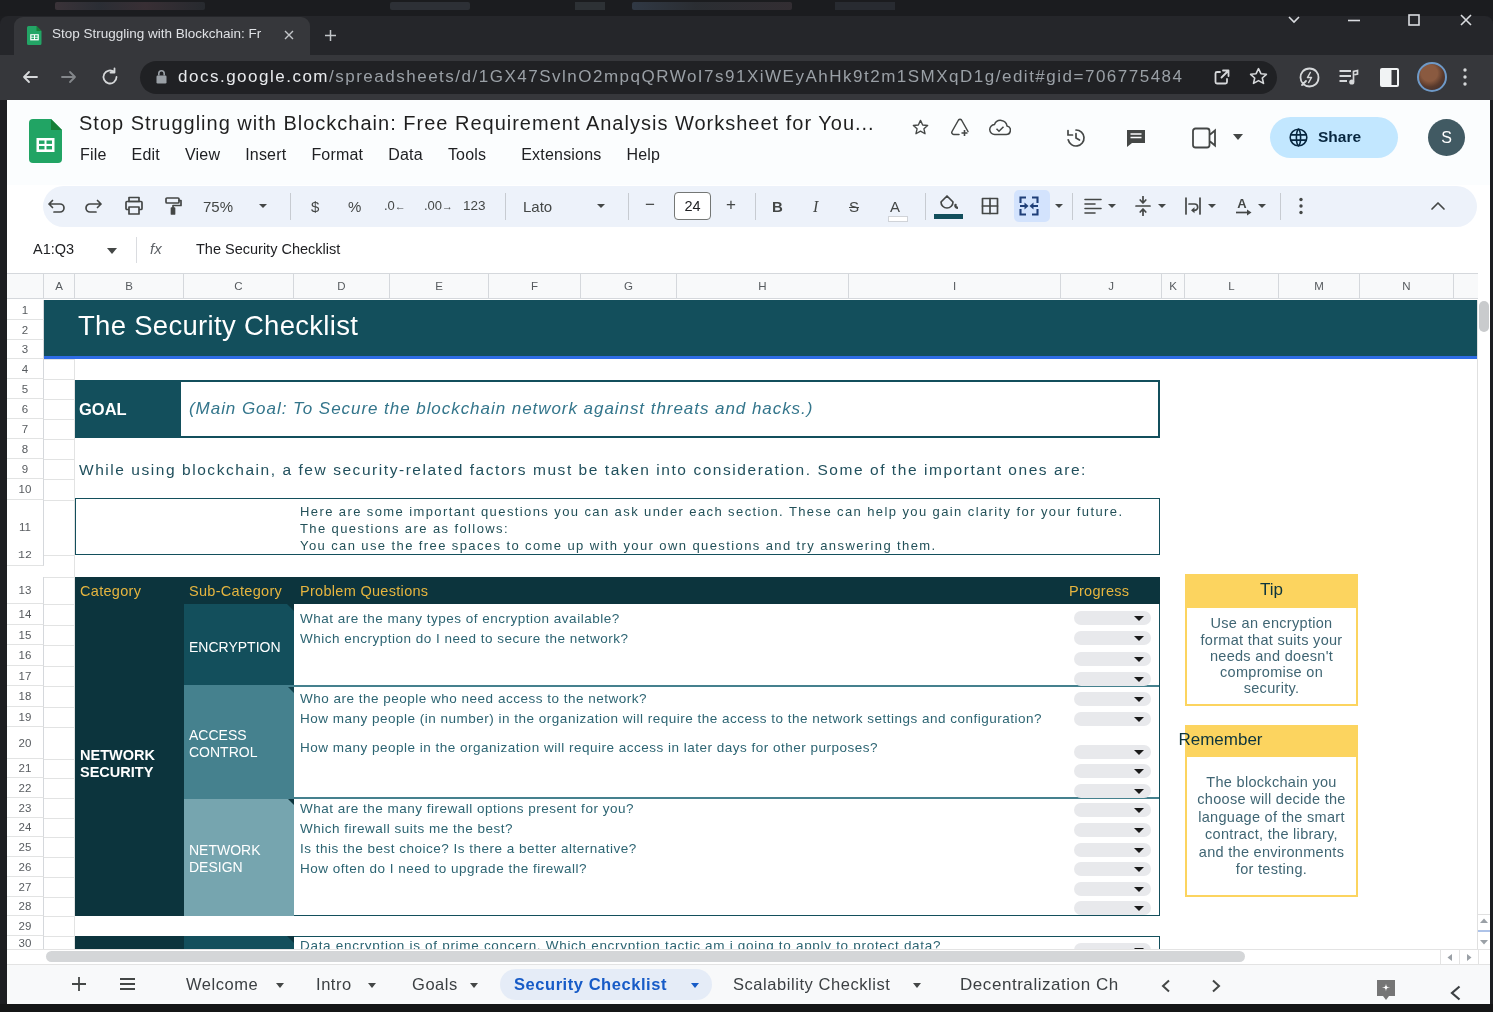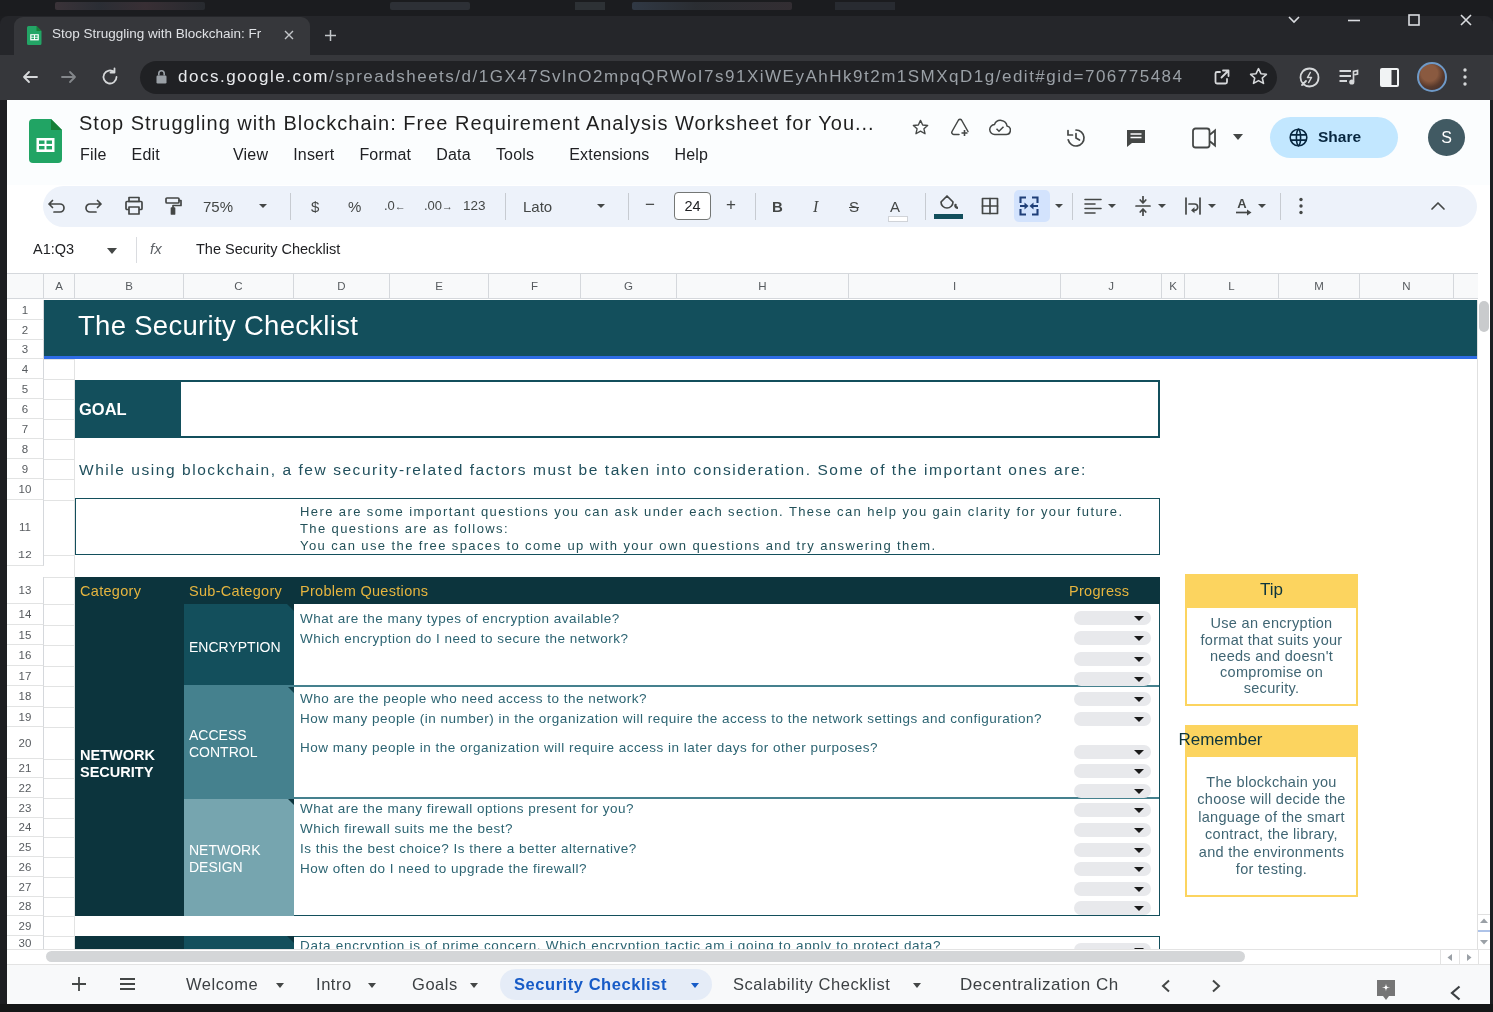--- a/index.html
+++ b/index.html
@@ -129,21 +129,21 @@
       <path d="M11.5 2 L18 13.5" stroke="#444746" stroke-width="1.5" fill="none" stroke-linecap="round"></path>
       <path d="M8.5 2 a2 2 0 0 1 3 0" stroke="#444746" stroke-width="1.5" fill="none"></path>
       <path d="M14.5 12 V18 M11.5 15 H17.5" stroke="#444746" stroke-width="1.6"></path>
     </svg>
   <svg class="abs" style="left:989px;top:119px;" width="22" height="17" viewBox="0 0 22 17">
       <path d="M6 15.5 a5 5 0 0 1 -0.5-10 a6.5 6.5 0 0 1 12.5 1.5 a4.3 4.3 0 0 1 -1 8.5 Z" stroke="#444746" stroke-width="1.5" fill="none"></path>
       <path d="M7.5 9.8 L10 12.3 L14.5 7.8" stroke="#444746" stroke-width="1.5" fill="none"></path>
     </svg>
 
   <div class="abs" style="left:80px;top:146px;font-size:16px;color:#202124;letter-spacing:0.2px;">
-    <span style="margin-right:25px;">File</span><span style="margin-right:25px;">Edit</span><span style="margin-right:25px;margin-left:48px;">View</span><span style="margin-right:25px;">Insert</span><span style="margin-right:25px;">Format</span><span style="margin-right:25px;">Data</span><span style="margin-right:35px;">Tools</span><span style="margin-right:25px;">Extensions</span><span>Help</span>
+    <span style="margin-right:25px;">File</span><span style="margin-right:25px;">Edit</span><span style="margin-right:25px;">View</span><span style="margin-right:25px;">Insert</span><span style="margin-right:25px;">Format</span><span style="margin-right:25px;">Data</span><span style="margin-right:35px;">Tools</span><span style="margin-right:25px;">Extensions</span><span>Help</span>
   </div>
 
   <svg class="abs" style="left:1063px;top:125px;" width="26" height="26" viewBox="0 0 26 26">
       <path d="M13 5 a8 8 0 1 1 -7.8 9.8 M5 5.5 V10 H9.5" stroke="#444746" stroke-width="1.7" fill="none" stroke-linecap="round"></path>
       <path d="M13 8.5 V13 L16.5 15" stroke="#444746" stroke-width="1.7" fill="none" stroke-linecap="round"></path>
     </svg>
   <svg class="abs" style="left:1124px;top:126px;" width="24" height="24" viewBox="0 0 24 24">
       <path d="M3 4 H21 V17 H8 L3 21 Z" fill="#444746"></path>
       <g stroke="#fbfdfe" stroke-width="1.6">
         <path d="M6.5 8 H17.5 M6.5 11.5 H17.5"></path>
@@ -356,20 +356,21 @@
     .notch{position:absolute;width:0;height:0;border-top:7px solid #0c343d;border-left:7px solid transparent;}
     .ylw{background:#fcd45f;}
   </style>
 
   <div class="abs" style="left:44px;top:300px;width:1433px;height:56px;background:#134f5c;"></div>
   <div class="abs" style="left:78px;top:310px;font-size:27.5px;color:#fff;font-weight:500;letter-spacing:0.3px;">The Security Checklist</div>
   <div class="abs" style="left:44px;top:356px;width:1433px;height:3px;background:#2e6ce6;"></div>
 
   <div class="abs" style="left:75px;top:380px;width:1085px;height:58px;border:2px solid #134f5c;box-sizing:border-box;background:#fff;"></div>
   <div class="abs" style="left:75px;top:380px;width:106px;height:58px;background:#134f5c;color:#fff;font-weight:bold;font-size:16.5px;display:flex;align-items:center;padding-left:4px;box-sizing:border-box;">GOAL</div>
+  <div class="abs" style="left:189px;top:380px;height:58px;display:flex;align-items:center;font-size:17px;font-style:italic;color:#33758b;letter-spacing:0.95px;">(Main Goal: To Secure the blockchain network against threats and hacks.)</div>
 
   <div class="abs" style="left:79px;top:461px;font-size:15.5px;color:#21505d;letter-spacing:1.55px;">While using blockchain, a few security-related factors must be taken into consideration. Some of the important ones are:</div>
 
   <div class="abs" style="left:75px;top:498px;width:1085px;height:57px;border:1.5px solid #134f5c;box-sizing:border-box;background:#fff;"></div>
   <div class="abs" style="left:300px;top:503px;font-size:13px;color:#235159;line-height:17.2px;letter-spacing:1.4px;">Here are some important questions you can ask under each section. These can help you gain clarity for your future.<br>The questions are as follows:<br>You can use the free spaces to come up with your own questions and try answering them.</div>
 
   <div class="abs" style="left:75px;top:577px;width:1085px;height:339px;border:1.5px solid #134f5c;box-sizing:border-box;background:#fff;"></div>
 
   <div class="abs" style="left:75px;top:577px;width:1085px;height:27px;background:#0c343d;"></div>
   <div class="abs" style="left:80px;top:583px;font-size:14.5px;color:#e6b53f;letter-spacing:0.3px;">Category</div>

